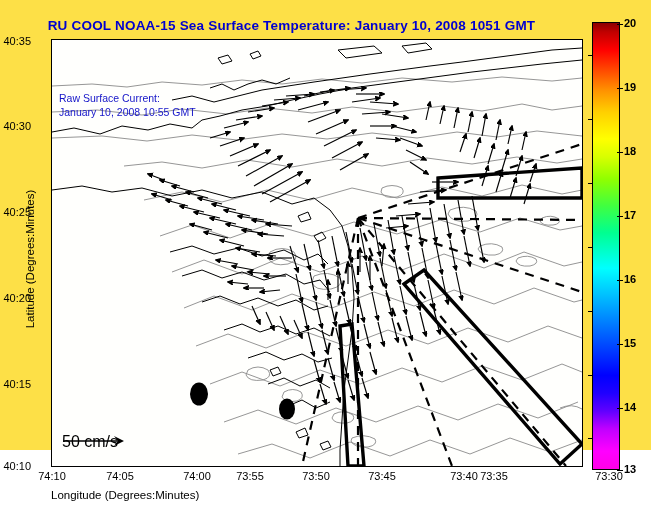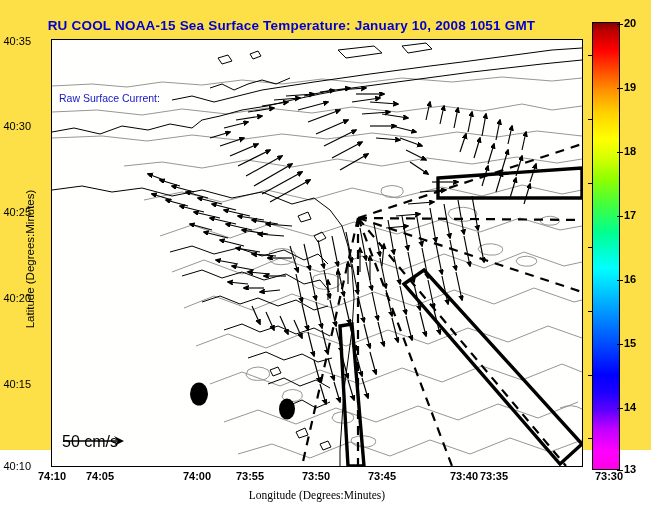--- a/index.html
+++ b/index.html
@@ -17,25 +17,25 @@
   .plot{position:absolute;left:51px;top:39px;width:532px;height:428px;
         border:1.4px solid #000;background:#fffffd;box-sizing:border-box;overflow:hidden;}
   .plot svg{position:absolute;left:0;top:0;}
 
   
   .ytick{position:absolute;right:16px;text-align:right;font-size:11px;color:#000;
          white-space:nowrap;transform:translateY(-50%);}
   .ylabels{position:absolute;left:0;top:39px;width:47px;height:428px;}
   .xlabels{position:absolute;left:51px;top:470px;width:532px;height:18px;}
   .xtick{position:absolute;top:0;font-size:11px;color:#000;white-space:nowrap;
-         transform:translateX(-50%);font-weight:bold;}
+         transform:translateX(-50%);}
   .ylabel{position:absolute;left:-55px;top:253px;width:170px;text-align:center;
           font-size:11.5px;color:#000;transform:rotate(-90deg);}
-  .xlabel{position:absolute;left:51px;top:489px;width:532px;text-align:center;
-          font-size:11.5px;color:#000;font-family:Liberation Serif, serif;}
+  .xlabel{position:absolute;left:51px;top:489px;width:532px;
+          font-size:11.5px;color:#000;}
 
   
   .cbar{position:absolute;left:592px;top:22px;width:28px;height:448px;
         border:1.2px solid #000;box-sizing:border-box;
         background:linear-gradient(to top,
           #ff00e8 0%, #ff00ff 4%, #c000ff 9%,
           #6000ff 13%, #2000ff 17%, #0000ff 21%,
           #0040ff 27%, #0080ff 33%, #00c0ff 39%,
           #00ffff 45%, #00ff90 53%, #40ff40 59%,
           #90ff00 65%, #d8ff00 70%, #ffff00 74%,
@@ -316,34 +316,35 @@
             <path d="M228,276 L236,294"></path>
           <path d="M200,266 L208,284"></path>
             <path d="M242,280 L250,298"></path>
         </g>
       </g>
     </svg>
 
     <div style="position:absolute;left:7px;top:11px;color:#1414c8;font-size:10.5px;
                 line-height:14px;white-space:nowrap;z-index:6;margin-top:40px;">
       <div>Raw Surface Current:</div>
+      <div>January 10, 2008 10:55 GMT</div>
     </div>
 
     <div style="position:absolute;left:10px;top:393px;z-index:6;">
       <div class="lbl">50 cm/s</div>
       <svg width="70" height="16">
         <line x1="2" y1="8" x2="58" y2="8" stroke="#000" stroke-width="1.3"></line>
         <path d="M52,3 L62,8 L52,13 L56,8 z" fill="#000"></path>
       </svg>
     </div>
   </div>
 
   <div class="xlabels">
     <div class="xtick" style="left:1px">74:10</div>
-    <div class="xtick" style="left:49px">74:05</div>
+    <div class="xtick" style="left:69px">74:05</div>
     <div class="xtick" style="left:146px">74:00</div>
     <div class="xtick" style="left:199px">73:55</div>
     <div class="xtick" style="left:265px">73:50</div>
     <div class="xtick" style="left:331px">73:45</div>
     <div class="xtick" style="left:413px">73:40</div>
     <div class="xtick" style="left:443px">73:35</div>
     <div class="xtick" style="left:558px">73:30</div>
   </div>
   <div class="xlabel">Longitude (Degrees:Minutes)</div>
 

